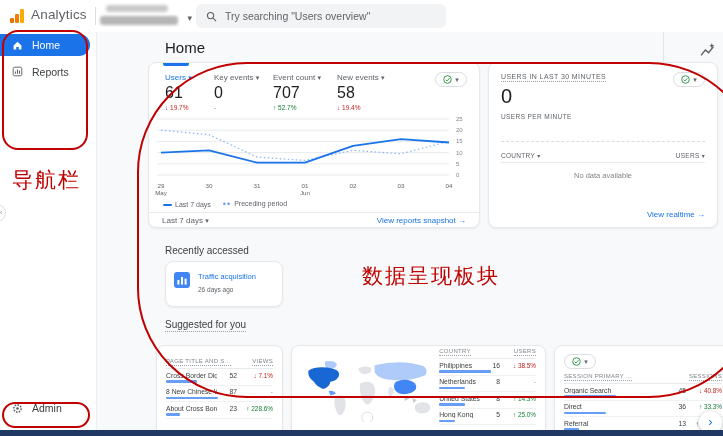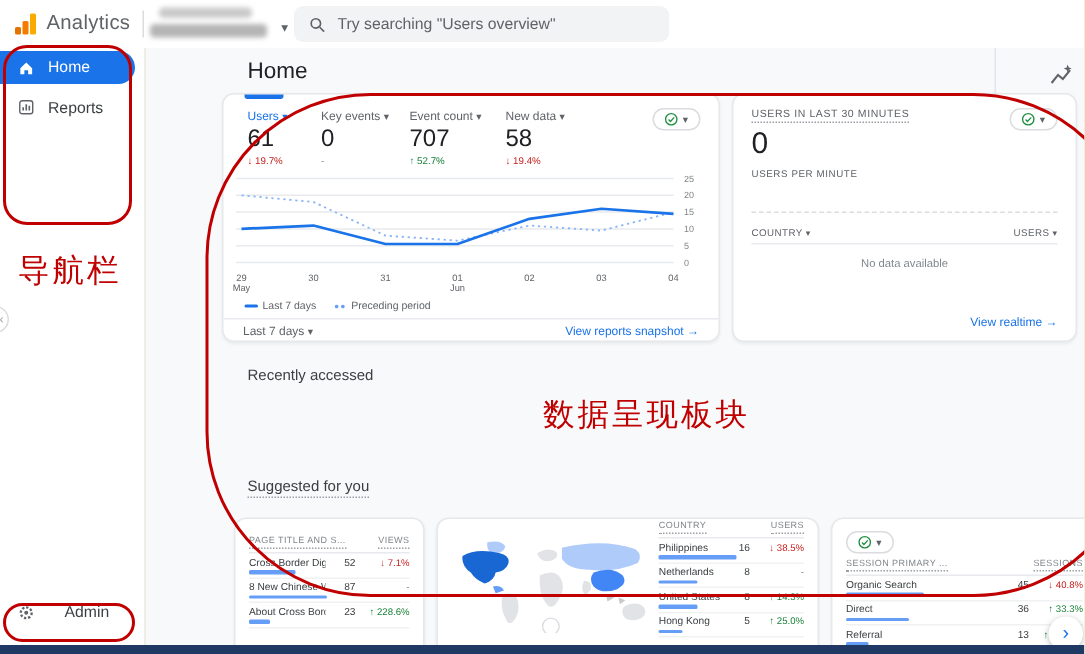--- a/index.html
+++ b/index.html
@@ -23,21 +23,21 @@
   .acct .caret { position:absolute; right:0; top:11px; font-size:9px; color:#5f6368; }
   .search { position:absolute; left:196px; top:4px; width:250px; height:24px; background:#f1f3f4; border-radius:6px; display:flex; align-items:center; padding:0 10px; gap:8px; cursor:text; }
   .search span { font-size:10.5px; color:#5f6368; }
 
   
   .sidebar { position:absolute; left:0; top:32px; width:97px; height:398px; background:#fff; border-right:1px solid #eceef0; z-index:10; }
   .nav-item { display:flex; align-items:center; gap:9px; height:25px; padding-left:12px; color:#3c4043; font-size:10.5px; cursor:pointer; }
   .nav-item.active { background:#1a73e8; color:#fff; height:22px; width:90px; border-radius:0 14px 14px 0; margin:2px 0 3px 0; }
   .nav-item svg { flex:0 0 auto; }
   .collapse-handle { position:absolute; left:-4px; top:172px; width:10px; height:18px; border:1px solid #dadce0; border-radius:0 9px 9px 0; background:#fff; color:#9aa0a6; font-size:8px; line-height:16px; text-align:center; cursor:pointer; }
-  .admin-row { position:absolute; left:0; bottom:16px; display:flex; align-items:center; gap:20px; padding-left:12px; font-size:10.5px; color:#3c4043; cursor:pointer; }
+  .admin-row { position:absolute; left:0; bottom:16px; display:flex; align-items:center; gap:9px; padding-left:12px; font-size:10.5px; color:#3c4043; cursor:pointer; }
 
   
   .main { position:absolute; left:97px; top:32px; width:626px; height:404px; background:#f8f9fa; }
   .page-title { position:absolute; left:68px; top:7px; font-size:15px; color:#202124; font-weight:400; }
   .hdr-divider { position:absolute; left:566px; top:0; width:1px; height:30px; background:#e3e5e8; }
   .insights-btn { position:absolute; left:600px; top:8px; width:20px; height:20px; cursor:pointer; display:flex; align-items:center; justify-content:center; }
 
   .card { position:absolute; background:#fff; border:1px solid #e6e8ea; border-radius:8px; box-shadow:0 1px 2px rgba(60,64,67,.08); }
 
   
@@ -198,21 +198,21 @@
           <div class="m-label"><span>Key events</span> <span class="caret">▾</span></div>
           <div class="m-value">0</div>
           <div class="m-delta dir-none">-</div>
         </div>
         <div class="metric">
           <div class="m-label"><span>Event count</span> <span class="caret">▾</span></div>
           <div class="m-value">707</div>
           <div class="m-delta dir-up">↑ 52.7%</div>
         </div>
         <div class="metric">
-          <div class="m-label"><span>New data</span> <span class="caret">▾</span></div>
+          <div class="m-label"><span>New events</span> <span class="caret">▾</span></div>
           <div class="m-value">58</div>
           <div class="m-delta dir-down">↓ 19.4%</div>
         </div>
       </div>
       <div class="pill">
         <svg width="9" height="9" viewBox="0 0 10 10">
           <circle cx="5" cy="5" r="4.2" fill="none" stroke="#1e8e3e" stroke-width="1"></circle>
           <path d="M3 5.2 L4.4 6.6 L7.2 3.6" fill="none" stroke="#1e8e3e" stroke-width="1"></path>
         </svg>
         <span class="p-caret">▾</span>
@@ -269,20 +269,32 @@
       <div class="rt-dash"></div>
       <div class="rt-cols">
         <span><span>COUNTRY</span> <span class="caret">▾</span></span>
         <span><span>USERS</span> <span class="caret">▾</span></span>
       </div>
       <div class="rt-empty">No data available</div>
       <span class="blue-link rt-link"><span>View realtime</span> <span>→</span></span>
     </section>
 
     <div class="section-h" style="left:68px; top:213px;">Recently accessed</div>
+    <section class="card recent-card">
+      <svg width="16" height="16" viewBox="0 0 16 16">
+        <rect x="0" y="0" width="16" height="16" rx="3" fill="#4285f4"></rect>
+        <rect x="3.4" y="8" width="2" height="4.6" fill="#fff"></rect>
+        <rect x="7" y="5" width="2" height="7.6" fill="#fff"></rect>
+        <rect x="10.6" y="6.6" width="2" height="6" fill="#fff"></rect>
+      </svg>
+      <div>
+        <div class="recent-title">Traffic acquisition</div>
+        <div class="recent-sub">26 days ago</div>
+      </div>
+    </section>
 
     <div class="section-h" style="left:68px; top:287px;"><span class="dotted-u">Suggested for you</span></div>
 
     <section class="card sug-card sug1">
       <div class="thead">
         <span class="dotted-u">PAGE TITLE AND S...</span>
         <span class="dotted-u">VIEWS</span>
       </div>
       <div>
           <div class="trow">

